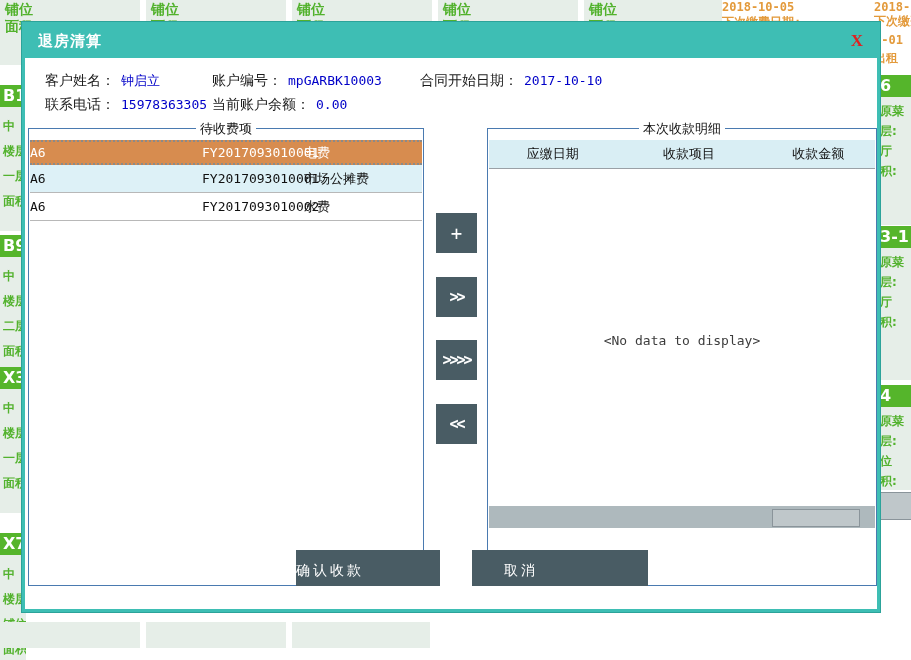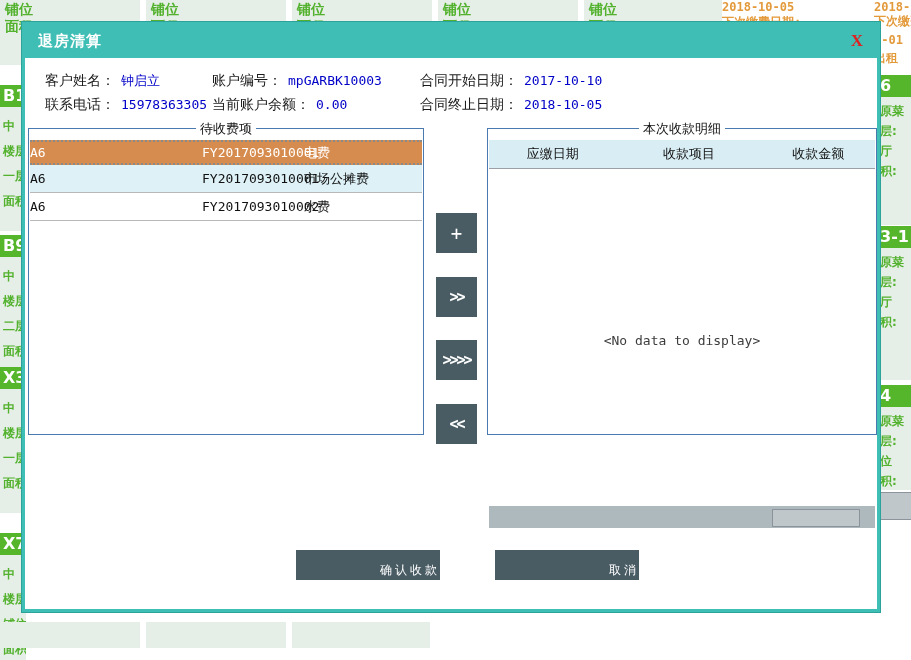--- a/index.html
+++ b/index.html
@@ -32,21 +32,21 @@
   
   #dialog{position:absolute;left:22px;top:22px;width:858px;height:590px;background:#fff;
           border:3px solid var(--teal);box-sizing:border-box;z-index:10;box-shadow:0 0 0 1px var(--teal-dark);}
   #dlg-header{position:absolute;left:0;top:0;right:0;height:33px;background:var(--teal);}
   #dlg-title{position:absolute;left:13px;top:0;line-height:33px;color:#fff;font-size:15px;font-weight:bold;letter-spacing:1px;}
   #dlg-close{position:absolute;right:14px;top:6px;color:var(--close-red);font-size:17px;font-weight:bold;cursor:pointer;font-family:"Liberation Serif",serif;}
 
   .info-group{position:absolute;font-size:14px;color:#1a1a1a;white-space:nowrap;}
   .info-group .val{color:var(--blue-value);margin-left:6px;font-size:13px;font-family:"DejaVu Sans Mono",monospace;}
 
-  .fieldset{position:absolute;top:103px;height:307px;border:1px solid var(--panel-border);background:#fff;box-sizing:border-box;}
+  .fieldset{position:absolute;top:103px;height:458px;border:1px solid var(--panel-border);background:#fff;box-sizing:border-box;}
   #fs-pending{left:3px;width:396px;}
   #fs-detail{left:462px;width:390px;}
   .legend{position:absolute;top:-9px;left:50%;transform:translateX(-50%);background:#fff;padding:0 4px;font-size:13px;color:#111;white-space:nowrap;}
 
   .tbl{position:absolute;left:1px;right:1px;top:11px;}
   .hrow{display:flex;height:28px;background:var(--header-row);border-bottom:1px solid #9aa0a6;align-items:center;}
   .hrow .hc{font-size:13px;color:#111;text-align:center;}
   .drow{display:flex;height:27px;align-items:center;border-bottom:1px solid #b8b8b8;background:#fff;cursor:pointer;}
   .drow.alt{background:var(--alt-row);}
   .drow.sel{background:var(--orange-row);border-top:2px dotted #8a8a8a;border-bottom:2px dotted #8a8a8a;height:25px;box-sizing:border-box;}
@@ -59,23 +59,23 @@
            font-family:"DejaVu Sans Mono",monospace;font-size:13px;color:#3c3c3c;}
   #hscroll{position:absolute;left:1px;right:1px;top:377px;height:22px;background:var(--scrollbar);}
   #hscroll-thumb{position:absolute;left:283px;top:3px;width:86px;height:16px;background:var(--scroll-thumb);border:1px solid #8a949a;cursor:pointer;}
 
   .xfer-btn{position:absolute;left:411px;width:41px;height:40px;background:var(--dark-button);color:#fff;
             text-align:center;cursor:pointer;font-family:"DejaVu Sans Mono",monospace;
             font-size:15px;font-weight:bold;line-height:40px;letter-spacing:-2px;}
   #xfer-add{top:188px;font-size:19px;font-weight:normal;letter-spacing:0;}
   #xfer-one{top:252px;} #xfer-all{top:315px;} #xfer-back{top:379px;}
 
-  .action-btn{position:absolute;top:525px;width:144px;height:30px;background:var(--dark-button);
-              color:#fff;font-size:12px;text-align:right;line-height:40px;cursor:pointer;letter-spacing:3px;}
-  #btn-confirm{left:271px;} #btn-cancel{left:470px;}
+  .action-btn{position:absolute;top:525px;width:144px;height:36px;background:var(--dark-button);
+              color:#fff;font-size:14px;text-align:left;line-height:40px;cursor:pointer;letter-spacing:3px;}
+  #btn-confirm{left:271px;} #btn-cancel{left:447px;padding-left:32px;}
 </style>
 </head>
 <body>
 
 <div id="screen">
 
   <div class="top-card" style="left:0">
     <div class="l1">铺位</div>
     <div class="l2"><span>面租</span><span class="num">15.00</span></div>
   </div>
@@ -191,23 +191,20 @@
       <span>账户编号：</span><span class="val">mpGARBK10003</span>
     </div>
     <div class="info-group" style="left:395px;top:47px">
       <span>合同开始日期：</span><span class="val">2017-10-10</span>
     </div>
     <div class="info-group" style="left:20px;top:71px">
       <span>联系电话：</span><span class="val">15978363305</span>
     </div>
     <div class="info-group" style="left:187px;top:71px">
       <span>当前账户余额：</span><span class="val">0.00</span>
-    </div>
-    <div class="info-group" style="left:395px;top:71px">
-      <span>合同终止日期：</span><span class="val">2018-10-05</span>
     </div>
 
     <div id="fs-pending" class="fieldset">
       <div class="legend">待收费项</div>
       <div class="tbl">
         <div class="drow sel">
           <div class="dc c1">A6</div>
           <div class="dc c2"></div>
           <div class="dc c3">FY2017093010001</div>
           <div class="dc c4">电费</div>

